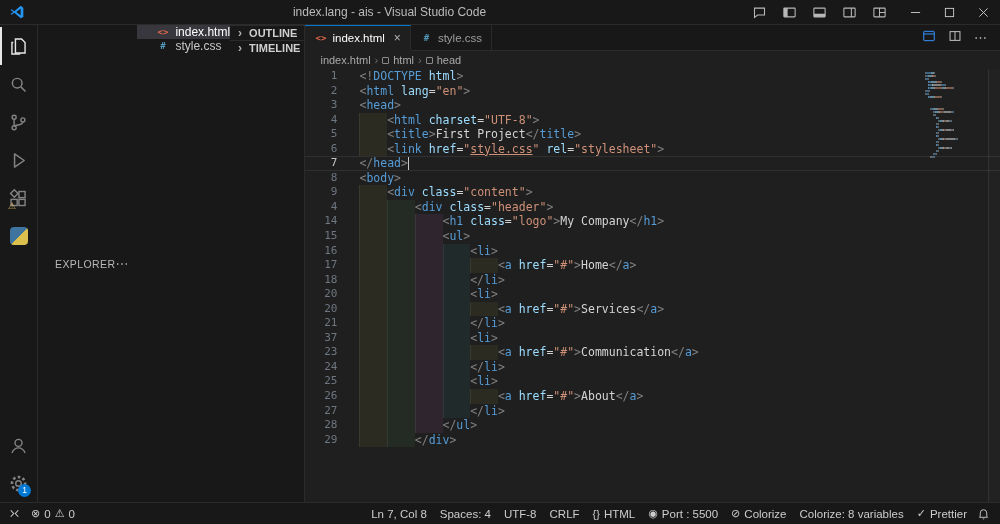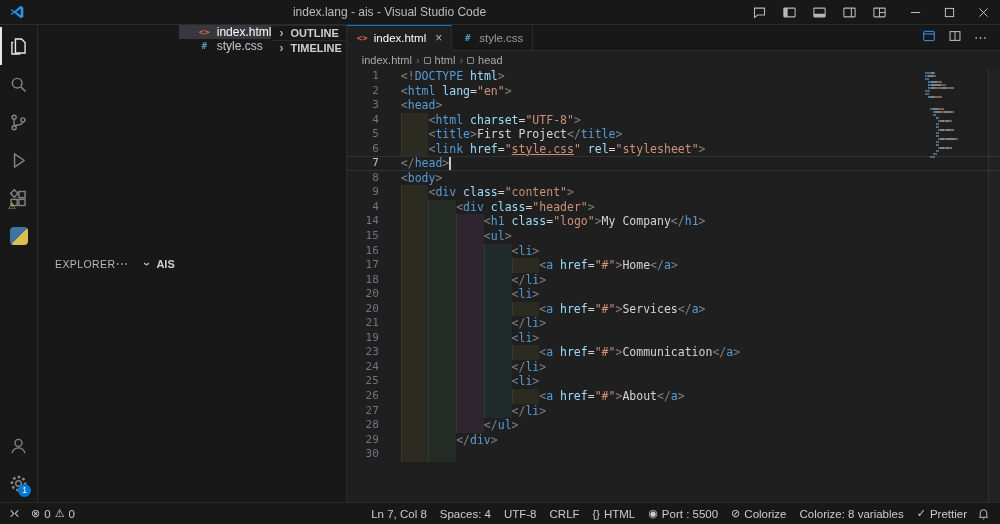--- a/index.html
+++ b/index.html
@@ -229,24 +229,20 @@
             <circle cx="12" cy="12" r="3.2" stroke-width="1.6"></circle>
           </svg>
         <span class="ab-badge num">1</span>
       </div>
     </div>
 
     <div class="sidebar">
       <div class="sb-header">
         <span>EXPLORER</span>
         <span class="more">⋯</span>
-      </div>
-      <div class="tree-section">
-        <span class="chev-down">›</span>
-        <span>AIS</span>
       </div>
       <div id="file-list">
           <div class="file-row selected">
             <span class="file-icon" style="color: rgb(232, 105, 76);">&lt;&gt;</span>
             <span>index.html</span>
           </div>
           <div class="file-row">
             <span class="file-icon" style="color: rgb(81, 154, 186);">#</span>
             <span>style.css</span>
           </div>
@@ -319,29 +315,28 @@
             <div class="line"><span class="ln">9</span><span class="lc"><span class="ind ind0"></span><span class="tk-p">&lt;</span><span class="tk-t">div</span><span class="tk-a"> class</span><span class="tk-x">=</span><span class="tk-s">"content"</span><span class="tk-p">&gt;</span></span></div>
             <div class="line"><span class="ln">4</span><span class="lc"><span class="ind ind0"></span><span class="ind ind1"></span><span class="tk-p">&lt;</span><span class="tk-t">div</span><span class="tk-a"> class</span><span class="tk-x">=</span><span class="tk-s">"header"</span><span class="tk-p">&gt;</span></span></div>
             <div class="line"><span class="ln">14</span><span class="lc"><span class="ind ind0"></span><span class="ind ind1"></span><span class="ind ind2"></span><span class="tk-p">&lt;</span><span class="tk-t">h1</span><span class="tk-a"> class</span><span class="tk-x">=</span><span class="tk-s">"logo"</span><span class="tk-p">&gt;</span><span class="tk-x">My Company</span><span class="tk-p">&lt;/</span><span class="tk-t">h1</span><span class="tk-p">&gt;</span></span></div>
             <div class="line"><span class="ln">15</span><span class="lc"><span class="ind ind0"></span><span class="ind ind1"></span><span class="ind ind2"></span><span class="tk-p">&lt;</span><span class="tk-t">ul</span><span class="tk-p">&gt;</span></span></div>
             <div class="line"><span class="ln">16</span><span class="lc"><span class="ind ind0"></span><span class="ind ind1"></span><span class="ind ind2"></span><span class="ind ind3"></span><span class="tk-p">&lt;</span><span class="tk-t">li</span><span class="tk-p">&gt;</span></span></div>
             <div class="line"><span class="ln">17</span><span class="lc"><span class="ind ind0"></span><span class="ind ind1"></span><span class="ind ind2"></span><span class="ind ind3"></span><span class="ind ind4"></span><span class="tk-p">&lt;</span><span class="tk-t">a</span><span class="tk-a"> href</span><span class="tk-x">=</span><span class="tk-s">"#"</span><span class="tk-p">&gt;</span><span class="tk-x">Home</span><span class="tk-p">&lt;/</span><span class="tk-t">a</span><span class="tk-p">&gt;</span></span></div>
             <div class="line"><span class="ln">18</span><span class="lc"><span class="ind ind0"></span><span class="ind ind1"></span><span class="ind ind2"></span><span class="ind ind3"></span><span class="tk-p">&lt;/</span><span class="tk-t">li</span><span class="tk-p">&gt;</span></span></div>
             <div class="line"><span class="ln">20</span><span class="lc"><span class="ind ind0"></span><span class="ind ind1"></span><span class="ind ind2"></span><span class="ind ind3"></span><span class="tk-p">&lt;</span><span class="tk-t">li</span><span class="tk-p">&gt;</span></span></div>
             <div class="line"><span class="ln">20</span><span class="lc"><span class="ind ind0"></span><span class="ind ind1"></span><span class="ind ind2"></span><span class="ind ind3"></span><span class="ind ind4"></span><span class="tk-p">&lt;</span><span class="tk-t">a</span><span class="tk-a"> href</span><span class="tk-x">=</span><span class="tk-s">"#"</span><span class="tk-p">&gt;</span><span class="tk-x">Services</span><span class="tk-p">&lt;/</span><span class="tk-t">a</span><span class="tk-p">&gt;</span></span></div>
             <div class="line"><span class="ln">21</span><span class="lc"><span class="ind ind0"></span><span class="ind ind1"></span><span class="ind ind2"></span><span class="ind ind3"></span><span class="tk-p">&lt;/</span><span class="tk-t">li</span><span class="tk-p">&gt;</span></span></div>
-            <div class="line"><span class="ln">19</span><span class="lc"><span class="ind ind0"></span><span class="ind ind1"></span><span class="ind ind2"></span><span class="ind ind3"></span><span class="tk-p">&lt;</span><span class="tk-t">li</span><span class="tk-p">&gt;</span></span></div>
+            <div class="line"><span class="ln">37</span><span class="lc"><span class="ind ind0"></span><span class="ind ind1"></span><span class="ind ind2"></span><span class="ind ind3"></span><span class="tk-p">&lt;</span><span class="tk-t">li</span><span class="tk-p">&gt;</span></span></div>
             <div class="line"><span class="ln">23</span><span class="lc"><span class="ind ind0"></span><span class="ind ind1"></span><span class="ind ind2"></span><span class="ind ind3"></span><span class="ind ind4"></span><span class="tk-p">&lt;</span><span class="tk-t">a</span><span class="tk-a"> href</span><span class="tk-x">=</span><span class="tk-s">"#"</span><span class="tk-p">&gt;</span><span class="tk-x">Communication</span><span class="tk-p">&lt;/</span><span class="tk-t">a</span><span class="tk-p">&gt;</span></span></div>
             <div class="line"><span class="ln">24</span><span class="lc"><span class="ind ind0"></span><span class="ind ind1"></span><span class="ind ind2"></span><span class="ind ind3"></span><span class="tk-p">&lt;/</span><span class="tk-t">li</span><span class="tk-p">&gt;</span></span></div>
             <div class="line"><span class="ln">25</span><span class="lc"><span class="ind ind0"></span><span class="ind ind1"></span><span class="ind ind2"></span><span class="ind ind3"></span><span class="tk-p">&lt;</span><span class="tk-t">li</span><span class="tk-p">&gt;</span></span></div>
             <div class="line"><span class="ln">26</span><span class="lc"><span class="ind ind0"></span><span class="ind ind1"></span><span class="ind ind2"></span><span class="ind ind3"></span><span class="ind ind4"></span><span class="tk-p">&lt;</span><span class="tk-t">a</span><span class="tk-a"> href</span><span class="tk-x">=</span><span class="tk-s">"#"</span><span class="tk-p">&gt;</span><span class="tk-x">About</span><span class="tk-p">&lt;/</span><span class="tk-t">a</span><span class="tk-p">&gt;</span></span></div>
             <div class="line"><span class="ln">27</span><span class="lc"><span class="ind ind0"></span><span class="ind ind1"></span><span class="ind ind2"></span><span class="ind ind3"></span><span class="tk-p">&lt;/</span><span class="tk-t">li</span><span class="tk-p">&gt;</span></span></div>
             <div class="line"><span class="ln">28</span><span class="lc"><span class="ind ind0"></span><span class="ind ind1"></span><span class="ind ind2"></span><span class="tk-p">&lt;/</span><span class="tk-t">ul</span><span class="tk-p">&gt;</span></span></div>
             <div class="line"><span class="ln">29</span><span class="lc"><span class="ind ind0"></span><span class="ind ind1"></span><span class="tk-p">&lt;/</span><span class="tk-t">div</span><span class="tk-p">&gt;</span></span></div>
-            <div class="line"><span class="ln">30</span><span class="lc"><span class="ind ind0"></span><span class="ind ind1"></span></span></div>
           </div>
         <div class="minimap" id="minimap">
             <div class="mm-row">
               <span style="width: 0px; flex: 0 0 auto;"></span>
               <span class="mm-tk mmc-p" style="width: 1.32px;"></span>
               <span class="mm-tk mmc-t" style="width: 4.62px;"></span>
               <span class="mm-tk mmc-a" style="width: 3.3px;"></span>
               <span class="mm-tk mmc-p" style="width: 0.66px;"></span>
             </div>
             <div class="mm-row">

